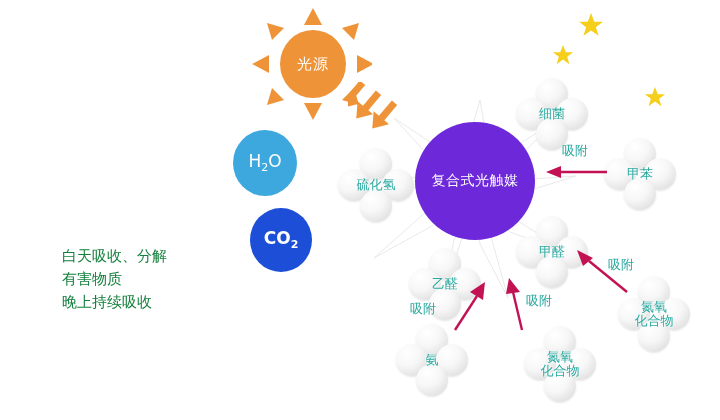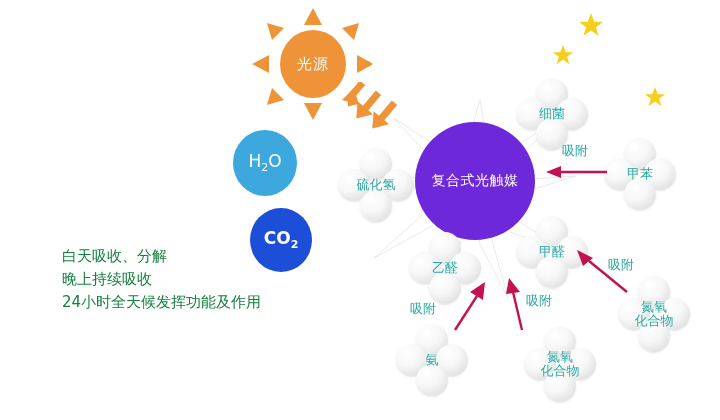--- a/index.html
+++ b/index.html
@@ -188,21 +188,21 @@
   <div class="mol" style="left:516px;top:216px;width:72px;height:72px;font-family:Liberation Serif, serif;">
     <div class="ball" style="left:20px;top:0;width:32px;height:32px;"></div>
     <div class="ball" style="left:0;top:20px;width:32px;height:32px;"></div>
     <div class="ball" style="left:40px;top:20px;width:32px;height:32px;"></div>
     <div class="ball" style="left:20px;top:40px;width:32px;height:32px;"></div>
     <div class="mlabel">
       <span>甲醛</span>
     </div>
   </div>
 
-  <div class="mol" style="left:409px;top:232px;width:72px;height:72px;">
+  <div class="mol" style="left:409px;top:248px;width:72px;height:72px;">
     <div class="ball" style="left:20px;top:0;width:32px;height:32px;"></div>
     <div class="ball" style="left:0;top:20px;width:32px;height:32px;"></div>
     <div class="ball" style="left:40px;top:20px;width:32px;height:32px;"></div>
     <div class="ball" style="left:20px;top:40px;width:32px;height:32px;"></div>
     <div class="mlabel">
       <span>乙醛</span>
     </div>
   </div>
 
   <div class="mol" style="left:396px;top:324px;width:72px;height:72px;">
@@ -256,17 +256,17 @@
   <span class="adsorb" style="left:526px;top:292px;">吸附</span>
 
   <svg class="abs" style="left:447px;top:282px;" width="42" height="50">
     <line x1="8" y1="48" x2="30" y2="14" stroke="#c21254" stroke-width="2.4"></line>
     <polygon points="38,0 36,18 23,10" fill="#c21254"></polygon>
   </svg>
   <span class="adsorb" style="left:410px;top:300px;">吸附</span>
 
   <div class="abs" id="desc">
     <div>白天吸收、分解</div>
+    <div>有害物质</div>
     <div>晚上持续吸收</div>
-    <div>24小时全天候发挥功能及作用</div>
   </div>
 
 </div>
 
 </body></html>

